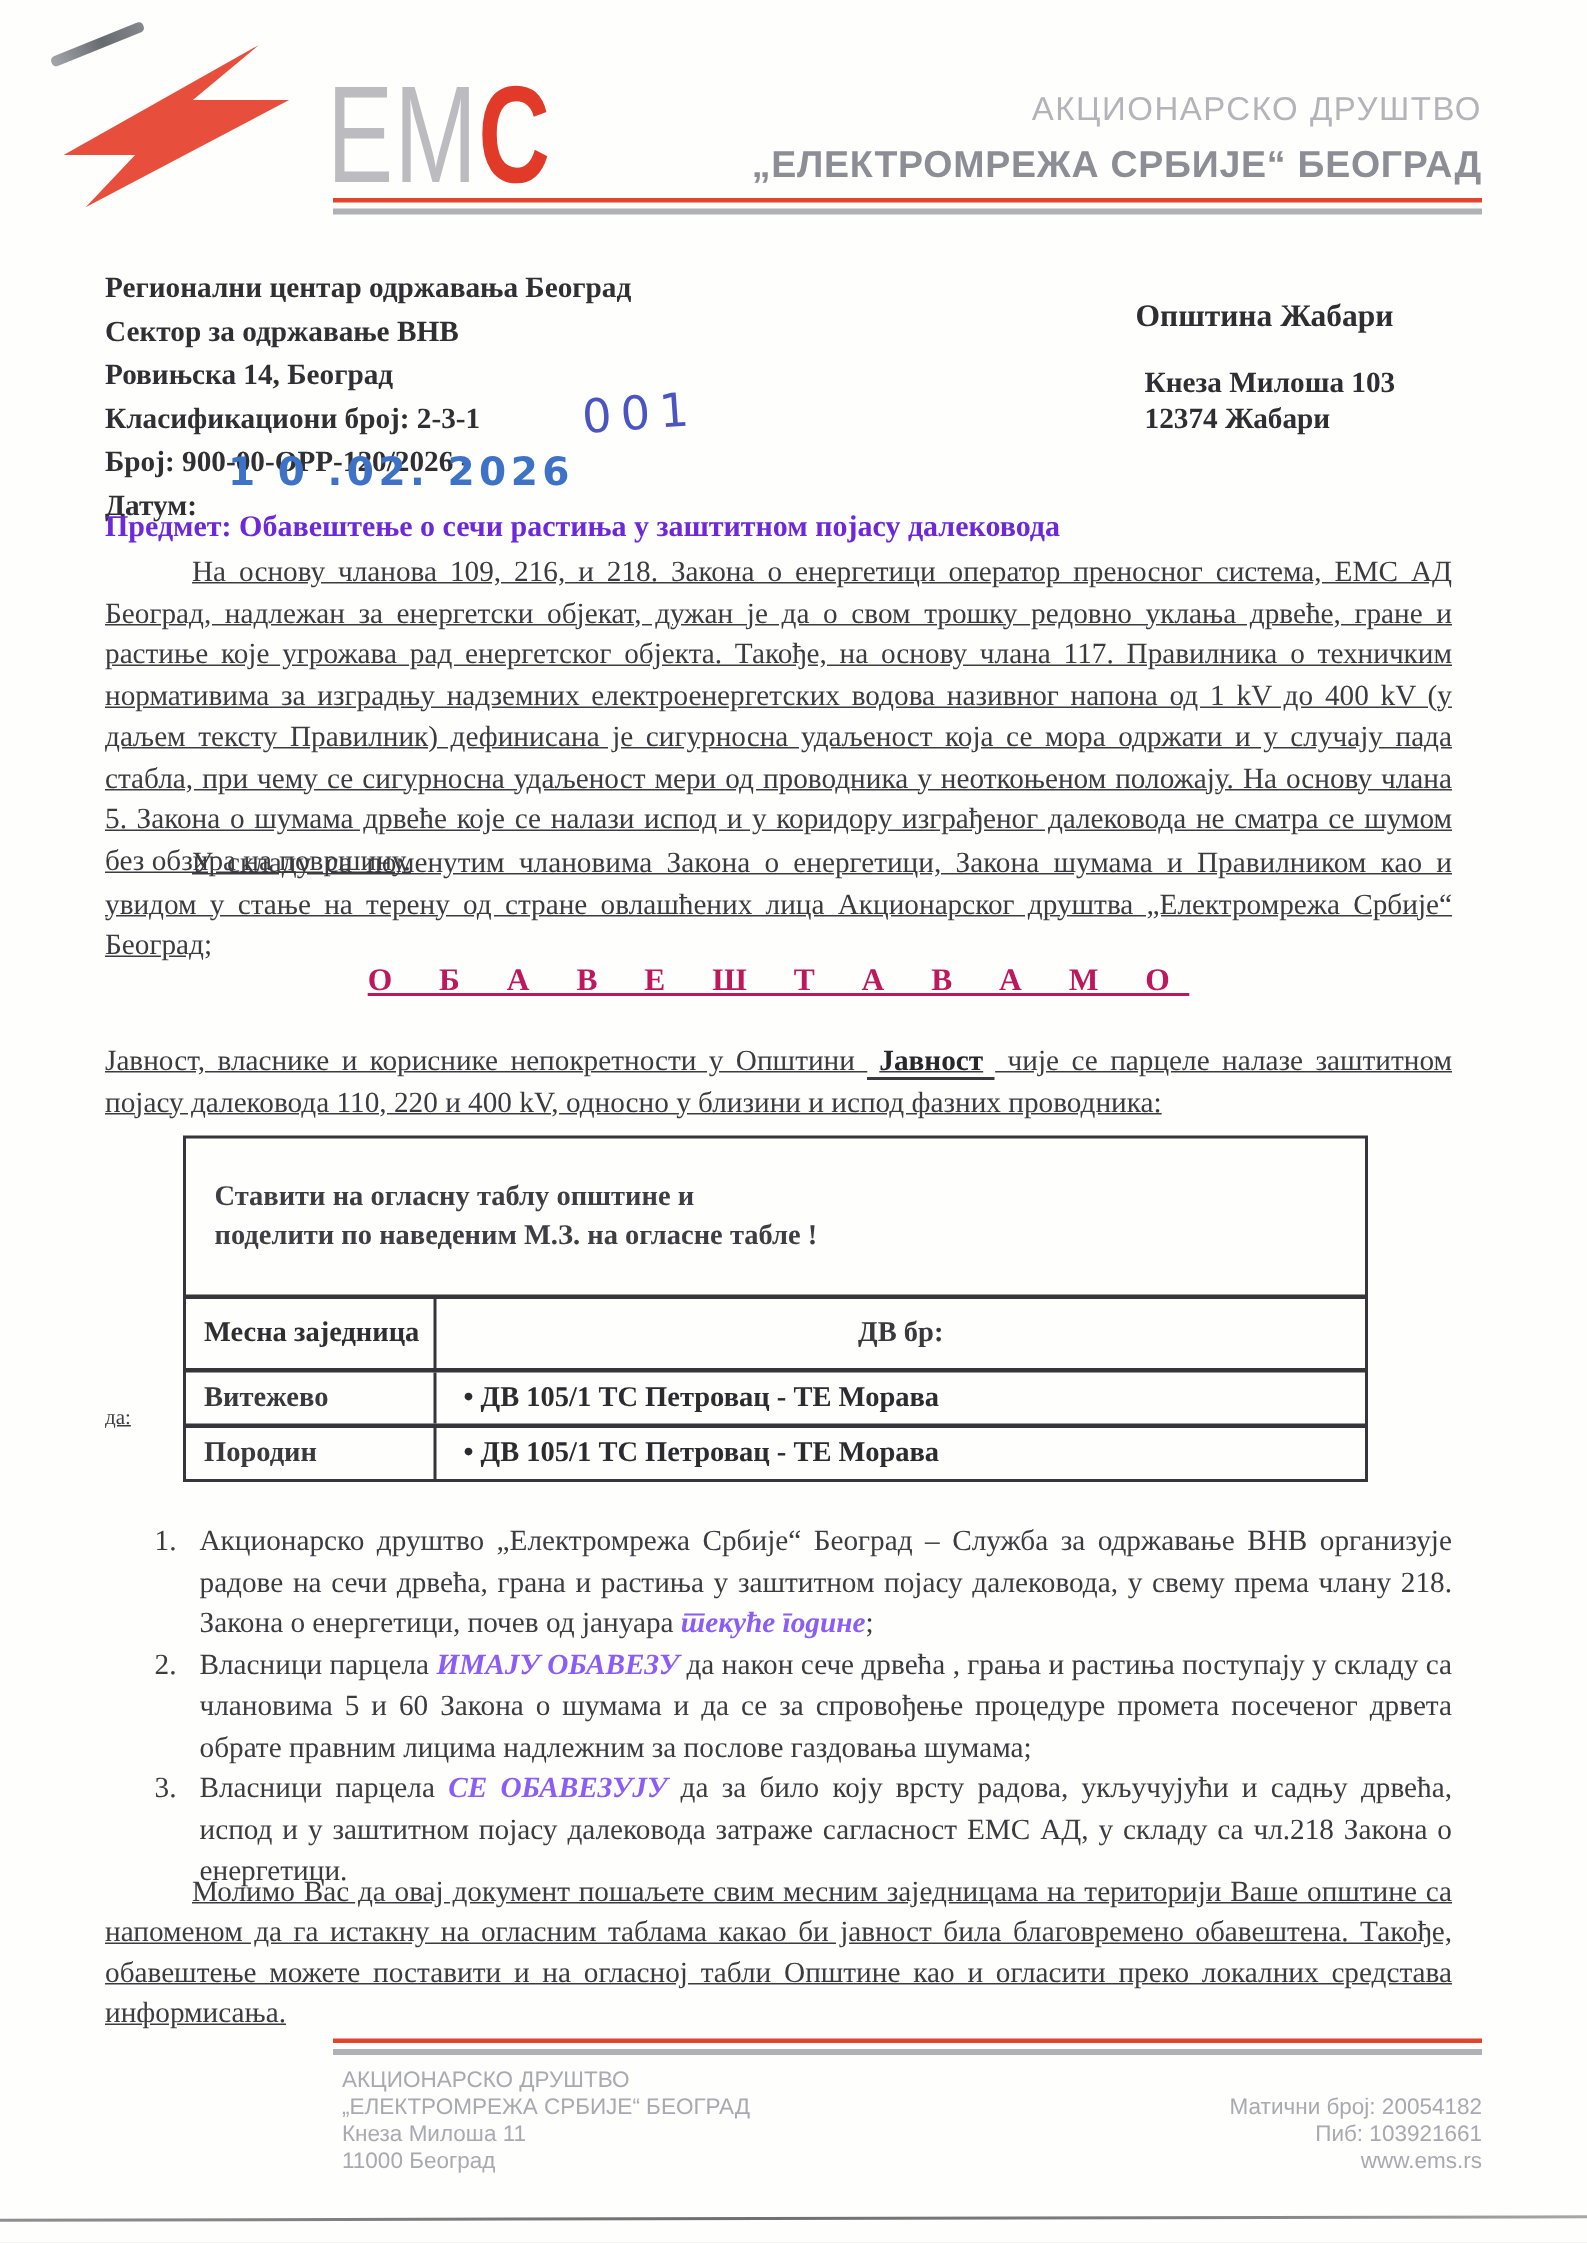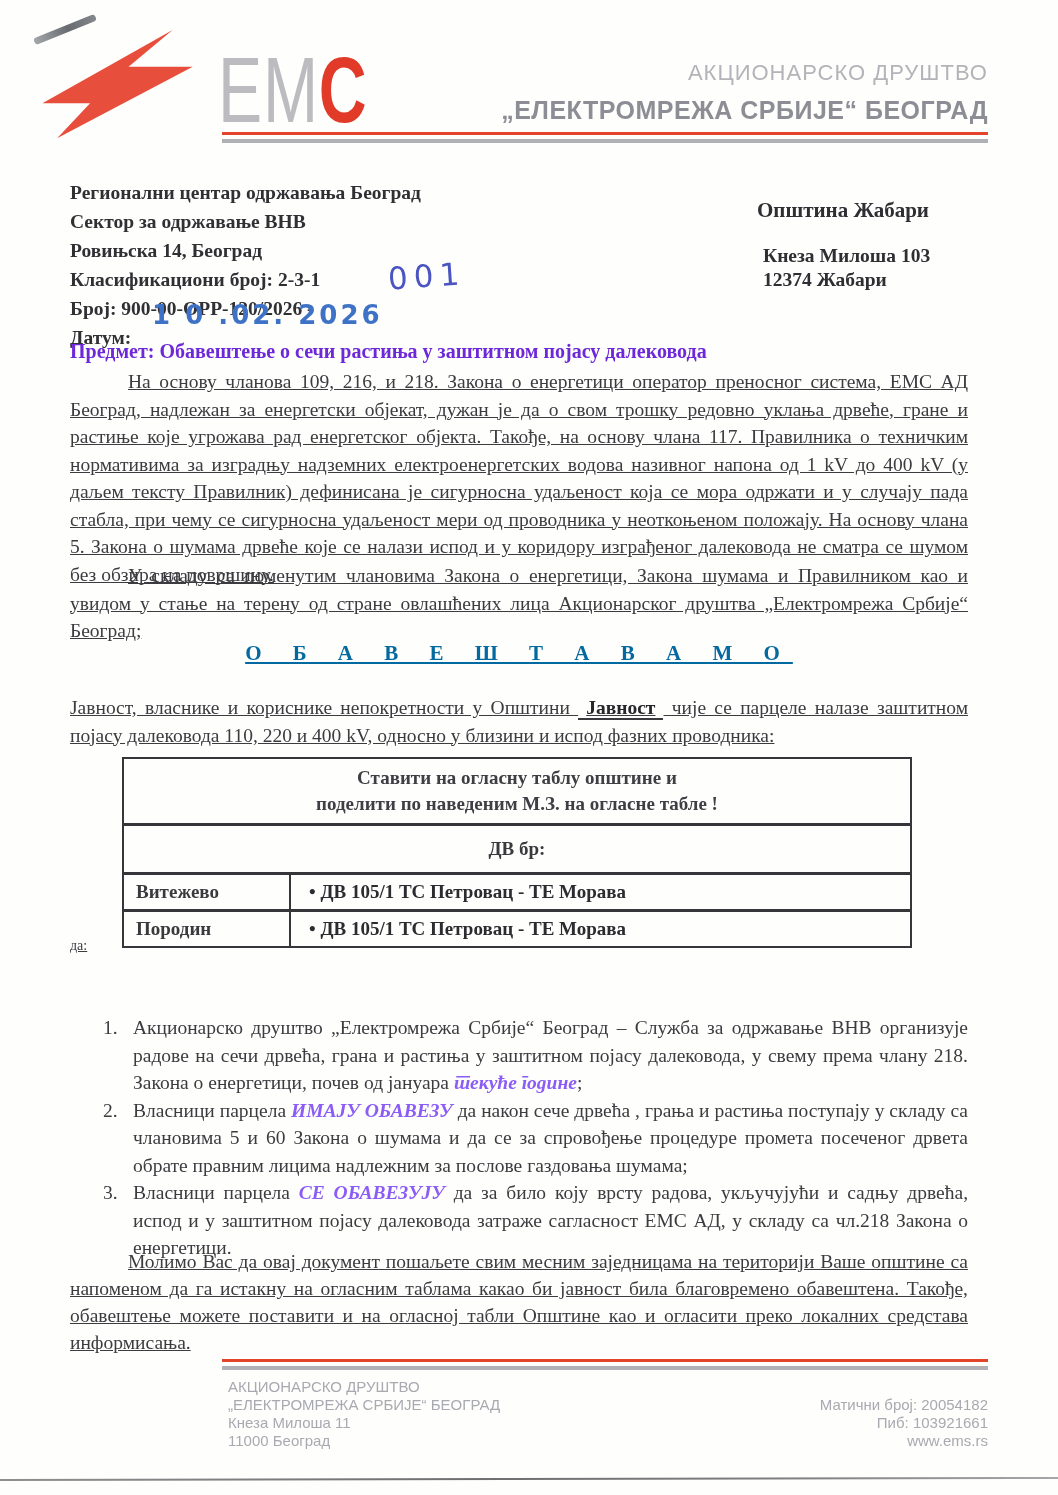--- a/index.html
+++ b/index.html
@@ -54,33 +54,33 @@
   .recipient .r1{font-size:21px;}
   .recipient .r23{font-size:19.5px;line-height:24px;margin-top:21px;margin-left:6px;}
   
   .content{position:absolute;left:70px;width:898px;}
   .subject{top:340px;font-weight:700;font-size:20px;color:#6d28d9;}
   .para{font-size:19.5px;line-height:27.5px;text-align:justify;text-decoration:underline;}
   .indent{text-indent:58px;}
   .p1{top:368px;}
   .p2{top:562px;}
   .obavestavamo{
-    top:640px;text-align:center;font-weight:700;font-size:21px;color:#0369a1;
+    top:640px;text-align:center;font-weight:700;font-size:21px;color:#be185d;
     letter-spacing:13px;white-space:nowrap;text-indent:0;
   }
   .p3{top:694px;}
   .zabari{font-weight:700;color:#26262b;border-bottom:2px solid #3a3a3e;padding:0 8px;}
   .b{font-weight:700;color:#8b5cf6;font-style:italic;}
   
   .ntable{
     position:absolute;left:122px;top:757px;width:790px;
     border:2px solid #35353a;box-sizing:border-box;
     font-size:19px;color:#3a3a3e;
   }
-  .t-notice{height:64px;display:flex;flex-direction:column;justify-content:center;text-align:center;font-weight:600;color:#3e3e44;line-height:26px;}
+  .t-notice{height:104px;display:flex;flex-direction:column;justify-content:center;font-weight:600;color:#3e3e44;line-height:26px;padding-left:19px;}
   .t-head{display:flex;border-top:3px solid #35353a;height:46px;}
   .t-row{display:flex;border-top:3px solid #35353a;height:34px;}
   .c1{width:167px;border-right:2px solid #35353a;display:flex;align-items:center;padding-left:12px;box-sizing:border-box;font-weight:600;}
   .c2{flex:1;display:flex;align-items:center;padding-left:18px;box-sizing:border-box;}
   .t-head .c1{font-weight:700;color:#2e2e33;}
   .t-head .c2{justify-content:center;padding-left:0;font-weight:700;text-align:center;}
   .t-row .c2{font-weight:700;color:#2b2b30;}
   
   .da{top:932px;font-size:14px;}
   .list{top:1014px;}
@@ -155,20 +155,21 @@
   <div class="content para obavestavamo">О Б А В Е Ш Т А В А М О</div>
 
   <div class="content para p3"><span>Јавност, власнике и кориснике непокретности у Општини </span><span class="zabari">Јавност</span><span> чије се парцеле налазе заштитном појасу далековода 110, 220 и 400 kV, односно у близини и испод фазних проводника:</span></div>
 
   <div class="ntable">
     <div class="t-notice">
       <div>Ставити на огласну таблу општине и</div>
       <div>поделити  по наведеним М.З. на огласне табле !</div>
     </div>
     <div class="t-head">
+      <div class="c1">Месна заједница</div>
       <div class="c2">ДВ бр:</div>
     </div>
     <div class="t-row">
       <div class="c1">Витежево</div>
       <div class="c2">• ДВ 105/1 ТС Петровац - ТЕ Морава</div>
     </div>
     <div class="t-row">
       <div class="c1">Породин</div>
       <div class="c2">• ДВ 105/1 ТС Петровац - ТЕ Морава</div>
     </div>

